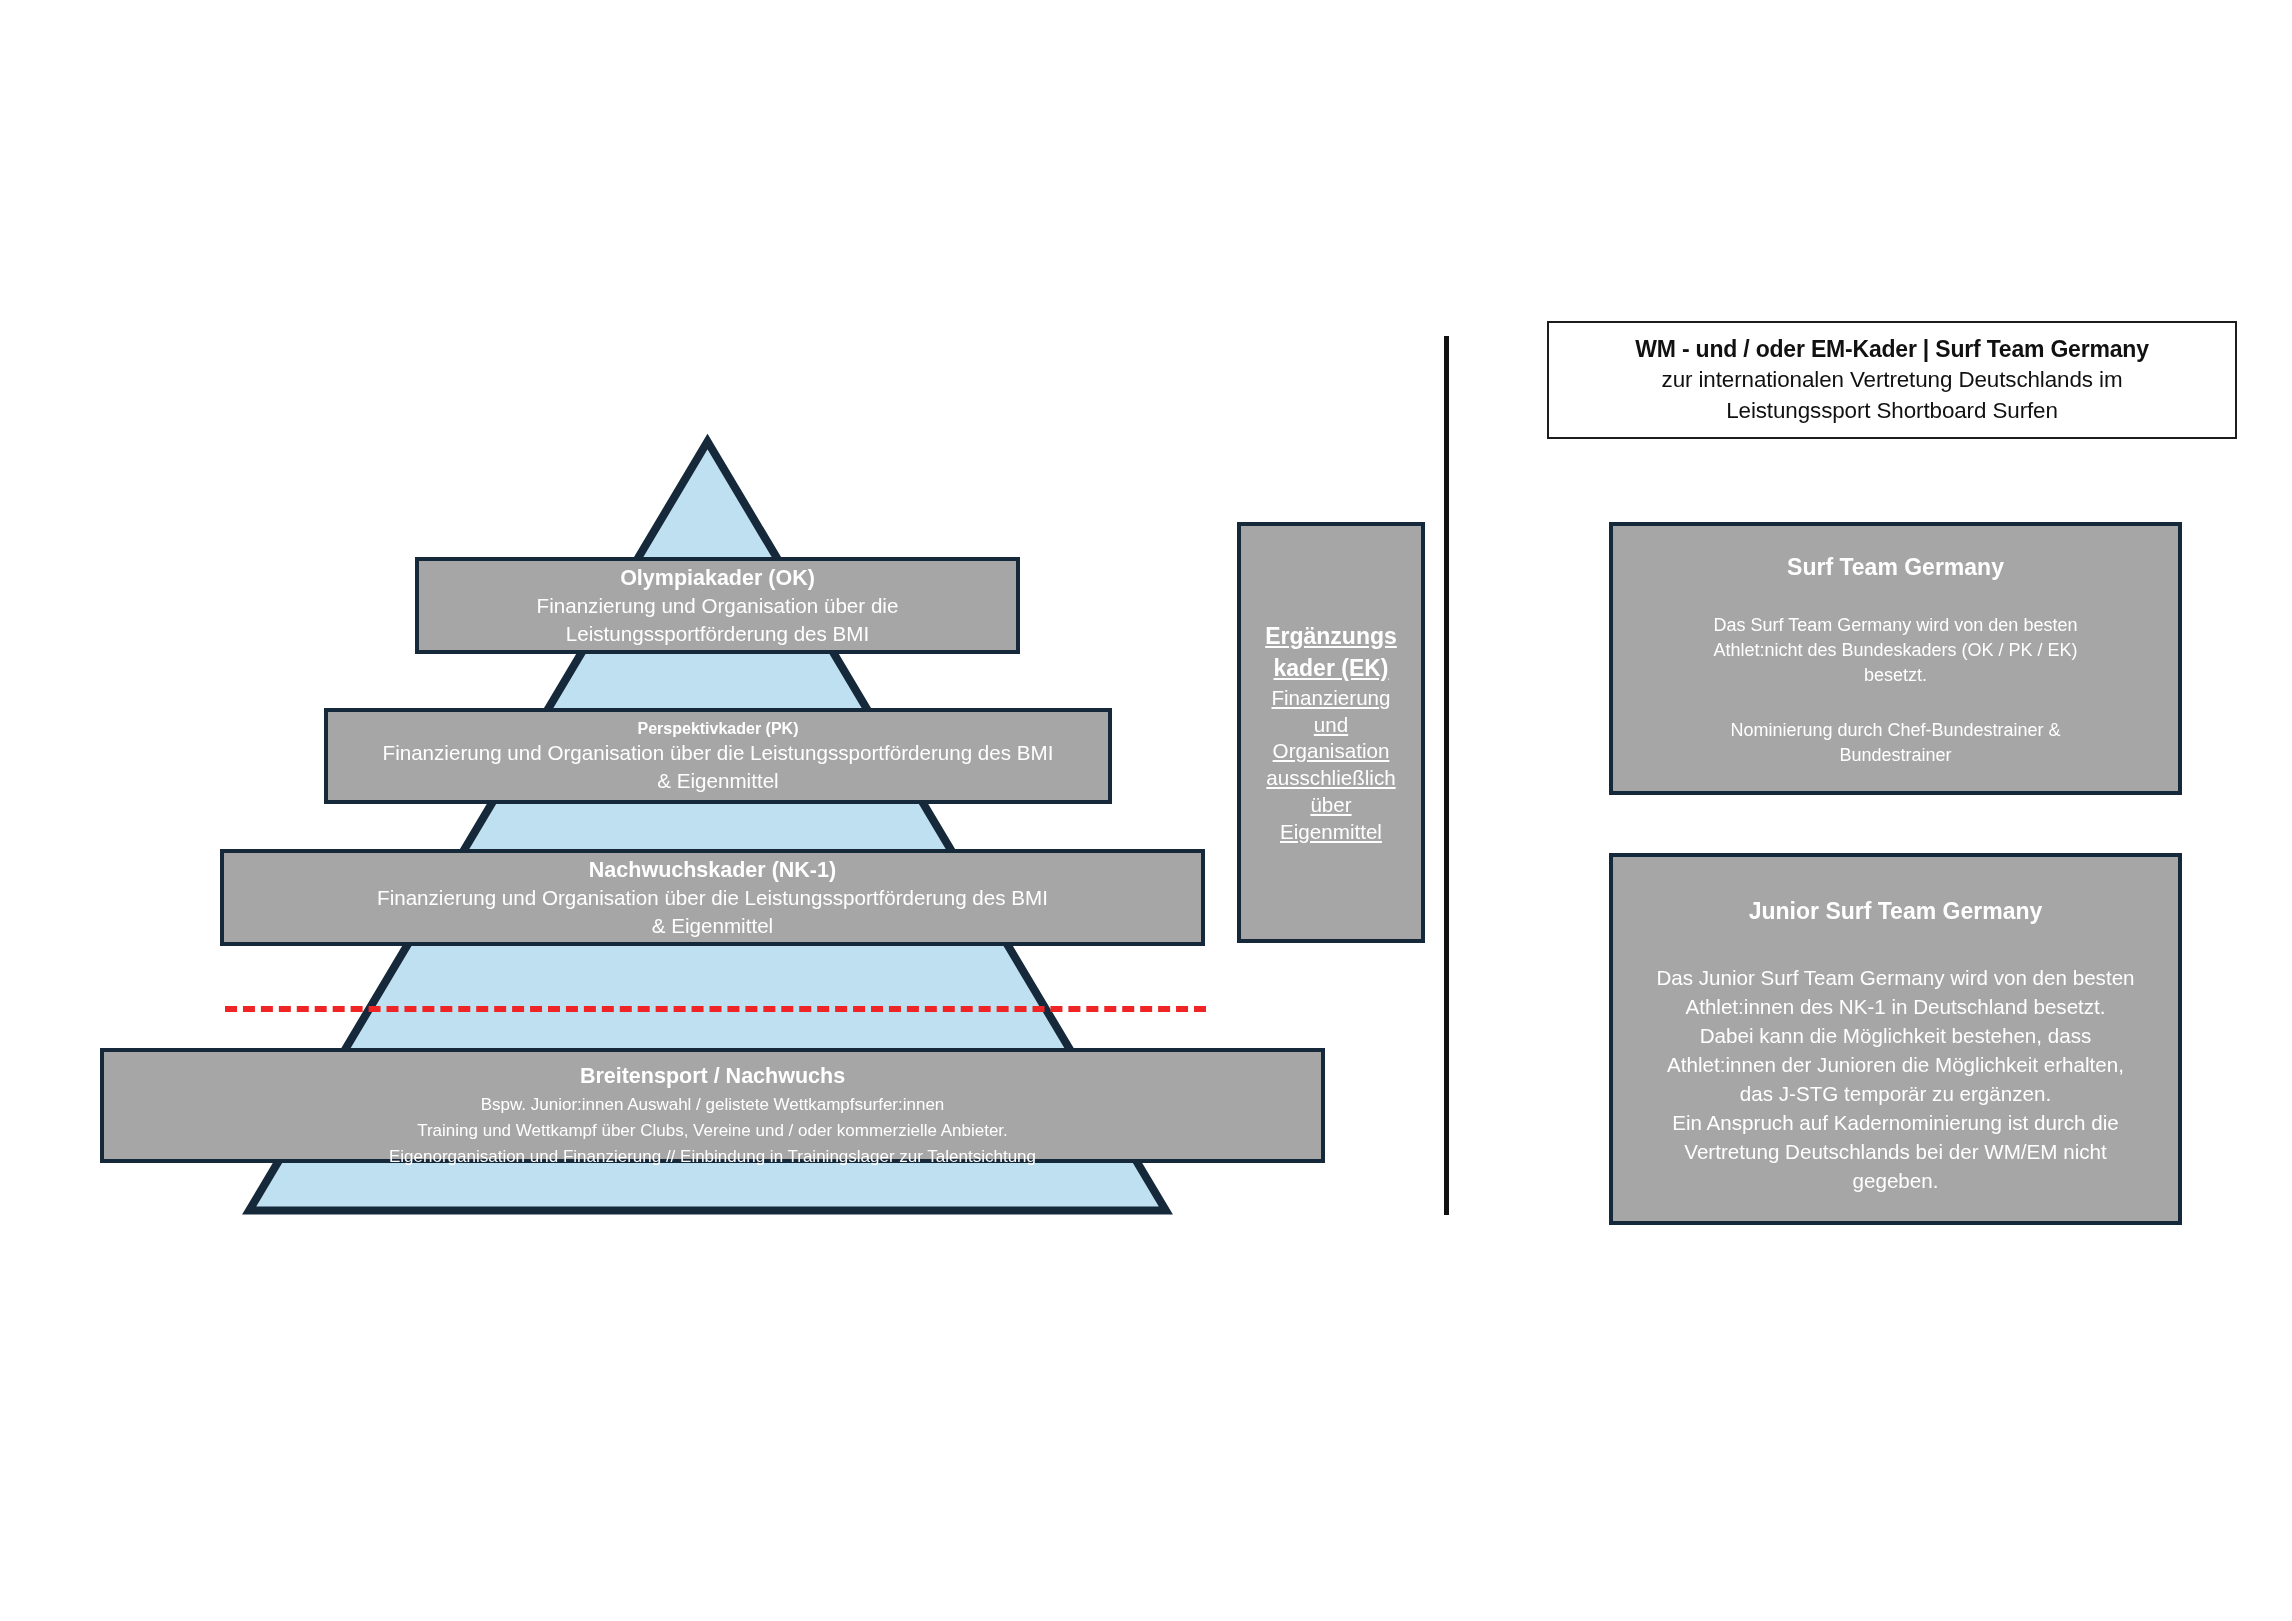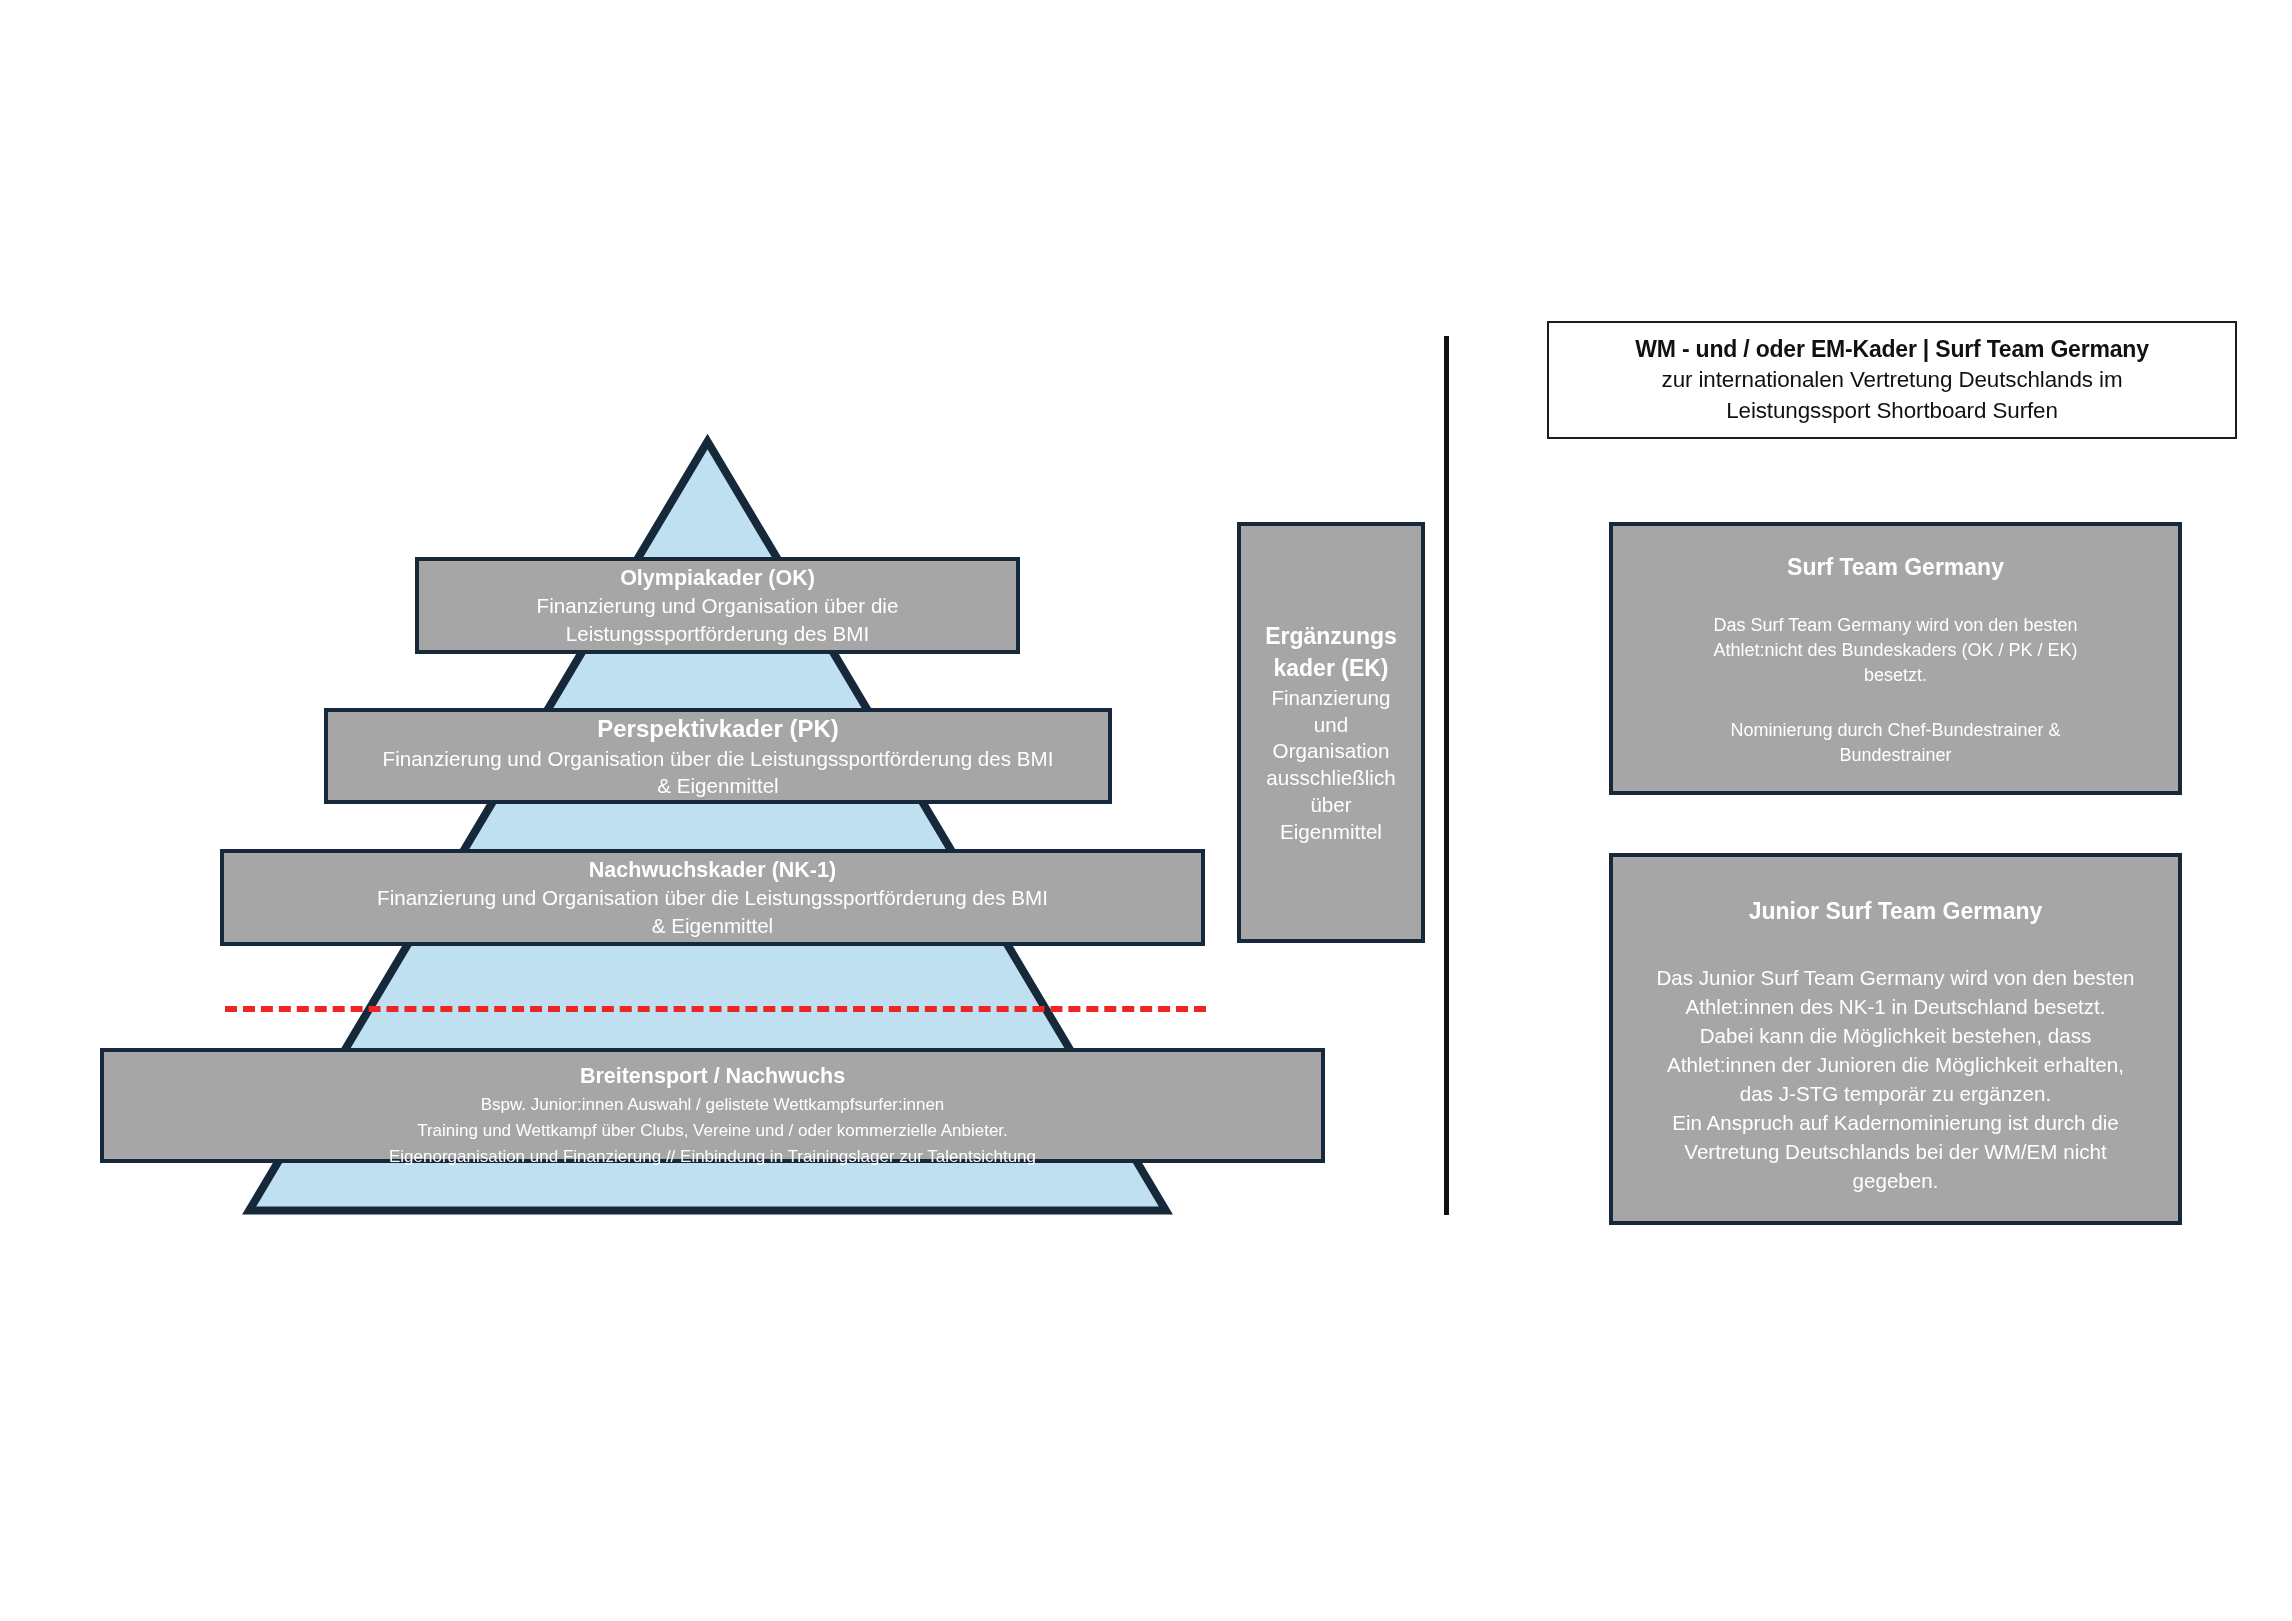--- a/index.html
+++ b/index.html
@@ -121,21 +121,21 @@
   }
   #band-ok .hd { font-size: 21.5px; line-height: 1.33; }
   #band-ok .ln { font-size: 20.6px; line-height: 1.33; }
 
   #band-pk {
     left: 324px;
     top: 708px;
     width: 788px;
     height: 96px;
   }
-  #band-pk .hd { font-size: 24px; line-height: 1.33; }
+  #band-pk .hd { font-size: 16px; line-height: 1.33; }
   #band-pk .ln { font-size: 20.6px; line-height: 1.33; }
 
   #band-nk {
     left: 220px;
     top: 849px;
     width: 985px;
     height: 97px;
   }
   #band-nk .hd { font-size: 21.5px; line-height: 1.33; }
   #band-nk .ln { font-size: 20.6px; line-height: 1.33; }
@@ -150,20 +150,21 @@
   }
   #band-breitensport .hd { font-size: 21.5px; line-height: 1.45; }
   #band-breitensport .ln { font-size: 17px; line-height: 1.52; }
 
   #box-ek {
     left: 1237px;
     top: 522px;
     width: 188px;
     height: 421px;
     padding: 0 5.4px;
+    text-decoration: underline;
   }
   #box-ek .hd { font-size: 23px; line-height: 1.42; }
   #box-ek .ln { font-size: 20.6px; line-height: 1.3; }
 
   #box-stg {
     left: 1609px;
     top: 522px;
     width: 573px;
     height: 273px;
     padding: 0 14.3px;

